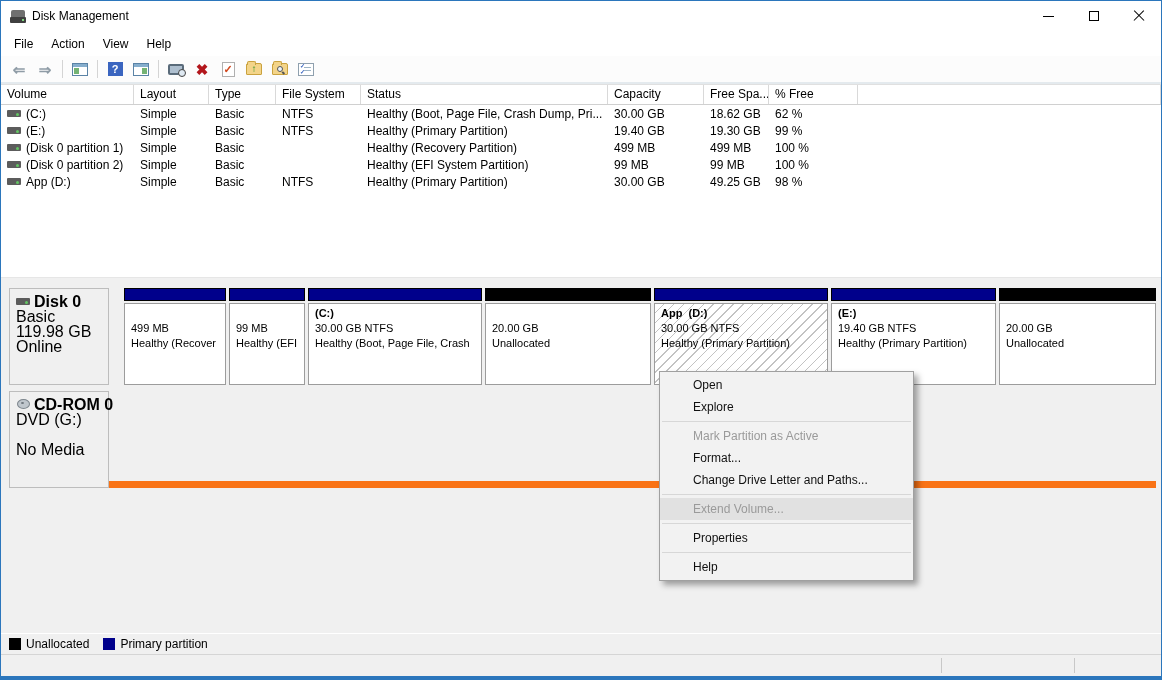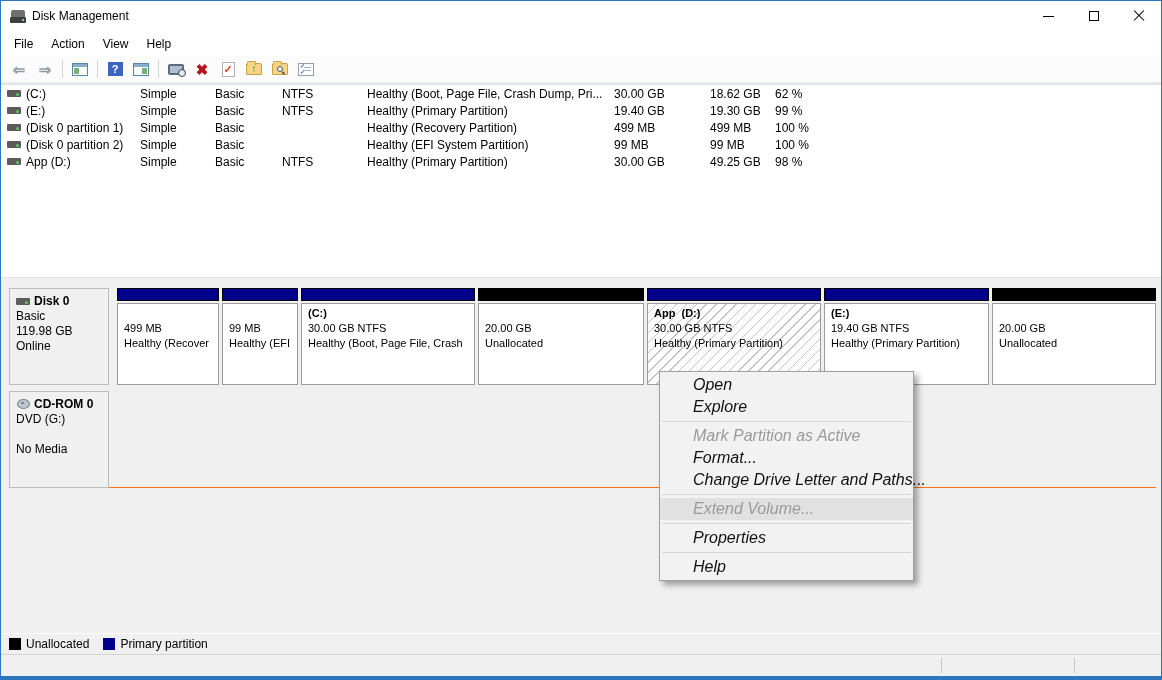--- a/index.html
+++ b/index.html
@@ -72,58 +72,58 @@
   .vl-row .c0 { display:flex; align-items:center; gap:5px; }
   .mini-drive { width:14px; height:7px; flex:0 0 auto; position:relative; background:#5c5c5c; border-radius:1px; }
   .mini-drive::after { content:""; position:absolute; right:2px; bottom:1px; width:3px; height:3px; background:#63c763; border-radius:50%; }
 
   
   .splitter { height:8px; background:#f0f0f0; border-top:1px solid #e6e6e6; }
 
   
   .graphics { height:348px; background:#f0f0f0; padding:3px 5px 0 8px; }
   .disk-row { display:flex; height:97px; margin-bottom:6px; }
-  .disk-head { width:100px; flex:0 0 auto; background:#f0f0f0; border:1px solid #bdbdbd; padding:5px 4px 4px 6px; font-size:12px; line-height:15px; margin-right:8px; }
+  .disk-head { width:100px; flex:0 0 auto; background:#f0f0f0; border:1px solid #bdbdbd; padding:5px 4px 4px 6px; font-size:16px; line-height:15px; margin-right:15px; }
   .disk-title { display:flex; align-items:center; gap:4px; font-weight:bold; white-space:nowrap; }
   .cd-icon { width:14px; height:12px; position:relative; flex:0 0 auto; }
   .cd-icon::before { content:""; position:absolute; top:0; left:1px; width:11px; height:8px; border-radius:50%; background:#bfc6cc; border:1px solid #7d868d; }
   .cd-icon::after { content:""; position:absolute; top:3px; left:5px; width:3px; height:2px; border-radius:50%; background:#6c757c; }
   .disk-track { flex:1; display:flex; }
   .vol-block { display:flex; flex-direction:column; margin-right:3px; overflow:hidden; }
   .vol-block:last-child { margin-right:0; flex:1; }
   .vb-strip { height:13px; border:1px solid #000; background:var(--primary-partition,#00008b); margin-bottom:2px; }
   .vb-strip.unallocated { background:var(--unallocated,#000); }
   .vb-body { flex:1; background:#fff; border:1px solid #9c9c9c; padding:2px 0 0 6px; font-size:11px; line-height:15px; overflow:hidden; }
   .vb-title { font-weight:bold; white-space:pre; height:15px; }
   .vb-line { white-space:pre; }
   .vb-body.hatched { background-image:repeating-linear-gradient(135deg, rgba(255,255,255,0) 0 6px, #c3c3c3 6px 7px); }
   .w0{width:102px;flex:0 0 auto;} .w1{width:76px;flex:0 0 auto;} .w2{width:174px;flex:0 0 auto;}
   .w3{width:166px;flex:0 0 auto;} .w4{width:174px;flex:0 0 auto;} .w5{width:165px;flex:0 0 auto;}
-  .cd-row { height:97px; border-bottom:1px solid #f97316; }
+  .cd-row { height:97px; border-bottom:7px solid #f97316; }
   .cd-row .disk-head { height:97px; }
   .cd-gap { height:15px; }
 
   
   .legend { height:21px; background:#f0f0f0; border-top:1px solid #ffffff; display:flex; align-items:center; padding-left:8px; gap:14px; font-size:12px; }
   .legend-entry { display:flex; align-items:center; gap:5px; }
   .swatch { width:12px; height:12px; }
   .swatch.black { background:var(--unallocated,#000); }
   .swatch.navy { background:var(--primary-partition,#00008b); }
 
   
   .statusbar { position:relative; height:22px; background:#f0f0f0; border-top:1px solid #d5d5d5; }
   .sb-div { position:absolute; top:3px; bottom:3px; width:1px; background:#c8c8c8; }
   .sb-div.d1 { left:940px; } .sb-div.d2 { left:1073px; }
 
   
   .context-menu {
     position:absolute; left:658px; top:370px; width:255px;
     background:#f2f2f2; border:1px solid #a0a0a0;
     box-shadow:4px 4px 6px rgba(0,0,0,0.35);
-    padding:2px 0; z-index:10; font-size:16px;font-style:italic;
+    padding:2px 0; z-index:10; font-size:12px;
   }
   .cm-item { height:22px; line-height:22px; padding-left:33px; white-space:nowrap; color:#111; }
   .cm-item.disabled { color:#9a9a9a; }
   .cm-item.highlighted { background:#e1e1e1; }
   .cm-sep { height:1px; background:#d7d7d7; margin:3px 2px; }
 </style>
 </head>
 <body>
 
 <div class="window">
@@ -195,20 +195,31 @@
         <span class="ico-folder">
           <span class="lens"></span>
         </span>
       </div>
     <div class="tbtn">
         <span class="ico-list"></span>
       </div>
   </div>
 
   <div class="vol-list">
+    <div class="vl-header">
+      <div class="vl-h c0">Volume</div>
+      <div class="vl-h c1">Layout</div>
+      <div class="vl-h c2">Type</div>
+      <div class="vl-h c3">File System</div>
+      <div class="vl-h c4">Status</div>
+      <div class="vl-h c5">Capacity</div>
+      <div class="vl-h c6">Free Spa...</div>
+      <div class="vl-h c7">% Free</div>
+      <div class="vl-h c8"></div>
+    </div>
 
     <div class="vl-row">
       <div class="vl-c c0"><span class="mini-drive"></span><span>(C:)</span></div>
       <div class="vl-c c1">Simple</div>
       <div class="vl-c c2">Basic</div>
       <div class="vl-c c3">NTFS</div>
       <div class="vl-c c4">Healthy (Boot, Page File, Crash Dump, Pri...</div>
       <div class="vl-c c5">30.00 GB</div>
       <div class="vl-c c6">18.62 GB</div>
       <div class="vl-c c7">62 %</div>

